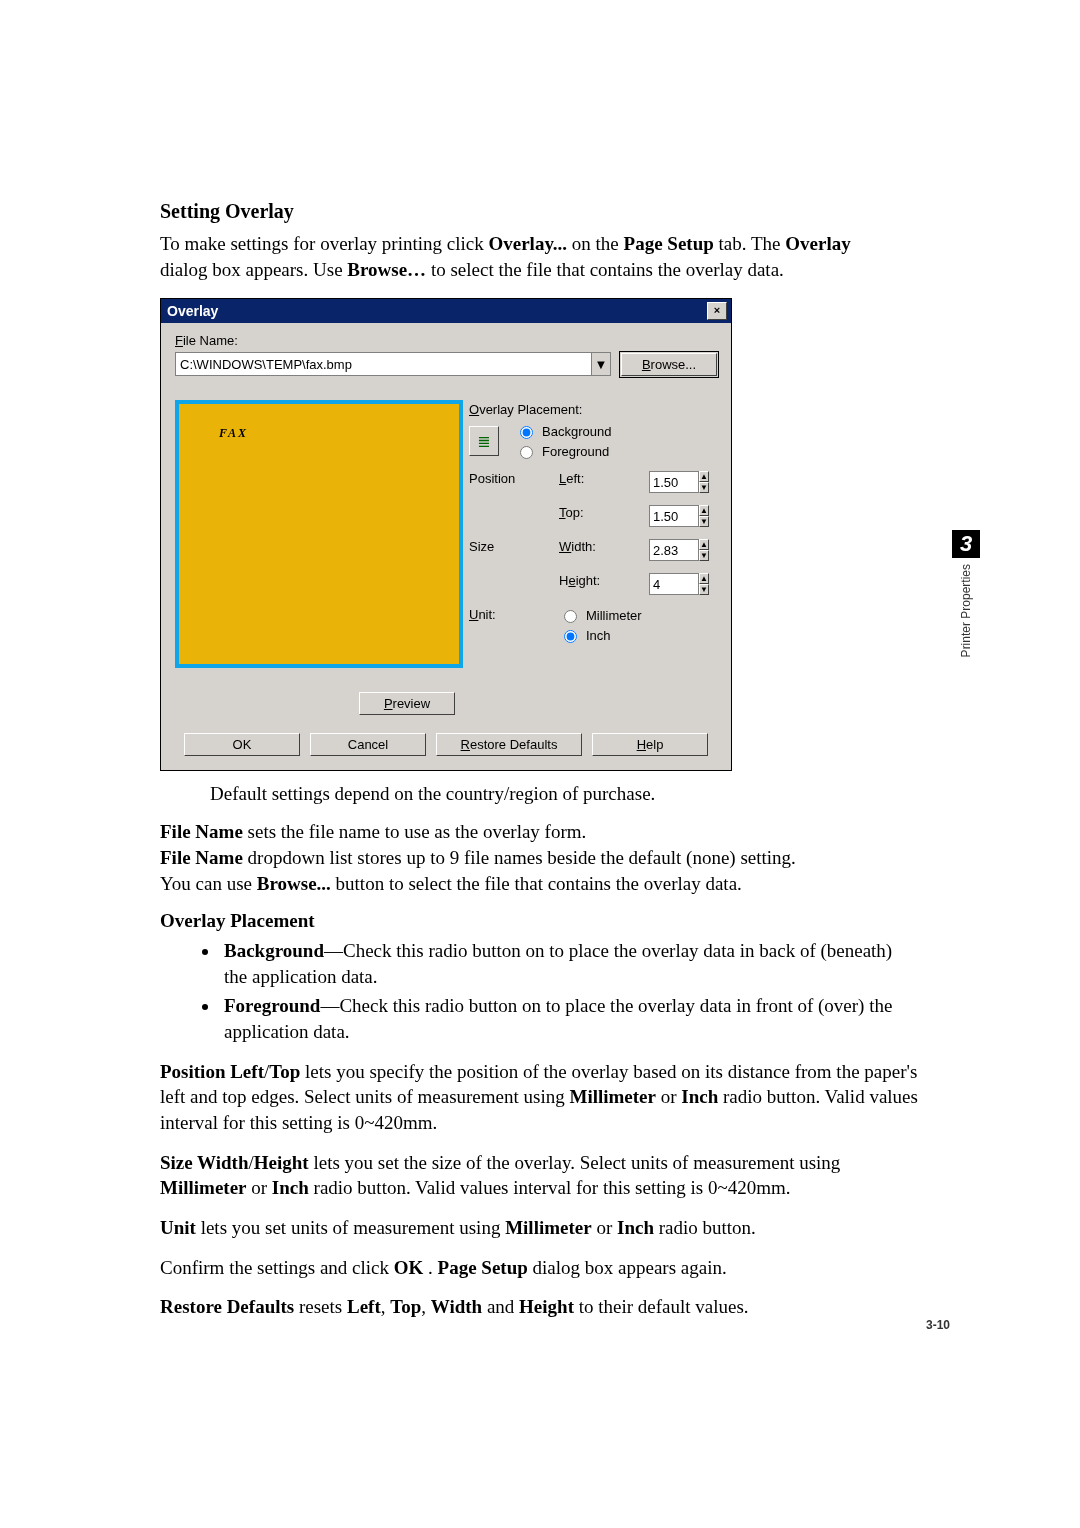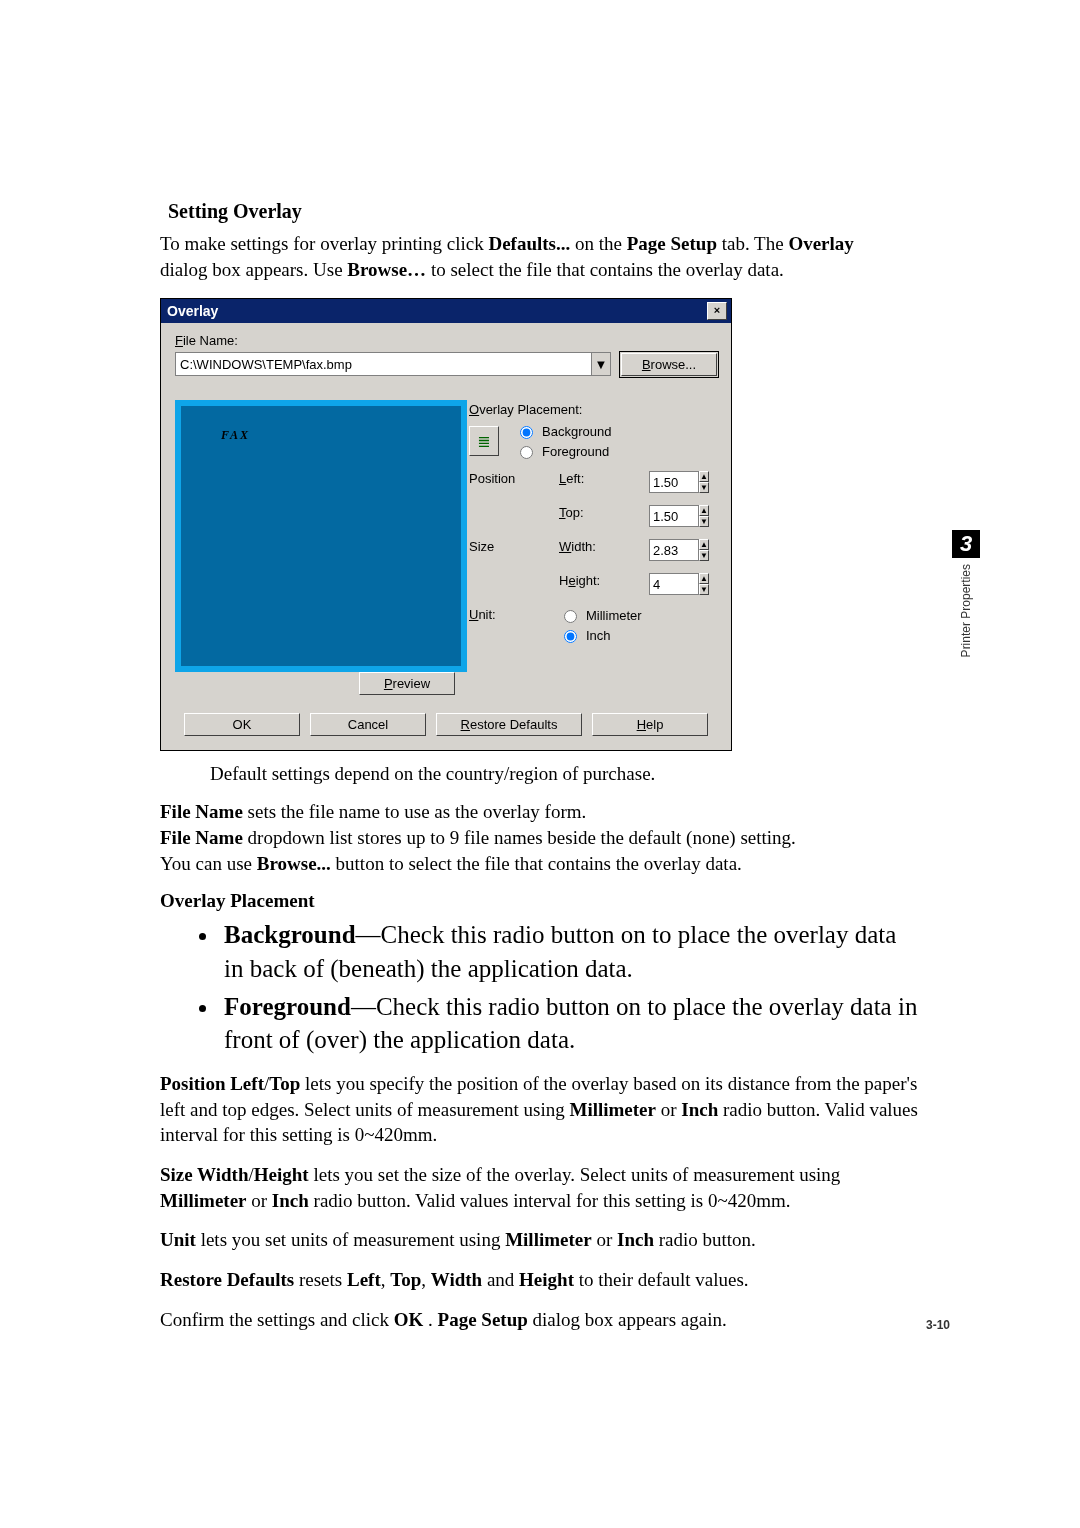--- a/index.html
+++ b/index.html
@@ -10,41 +10,41 @@
     width: 1080px;
     height: 1528px;
     position: relative;
   }
   .page-content {
     padding: 200px 160px 40px 160px;
   }
   .section-heading {
     font-weight: bold;
     font-size: 20px;
-    margin: 0 0 8px 8px;
+    margin: 0 0 8px 0;
     color: #000;
   }
   .body-text {
     font-size: 19px;
     line-height: 1.35;
     margin: 0 0 14px 0;
     color: #000;
   }
   .body-text b { font-weight: bold; }
   .subhead {
     font-weight: bold;
     font-size: 19px;
     margin: 14px 0 6px 0;
   }
   ul.bullets {
     margin: 4px 0 14px 0;
     padding-left: 60px;
   }
   ul.bullets li {
-    font-size: 25px;
+    font-size: 19px;
     line-height: 1.35;
     margin-bottom: 4px;
     padding-left: 4px;
   }
   .note-line {
     font-size: 19px;
     margin: 12px 0 14px 50px;
   }
   
   .dialog {
@@ -128,24 +128,24 @@
     display: flex;
     gap: 14px;
   }
   .preview-col {
     flex: 0 0 280px;
     display:flex;flex-direction:column;
   }
   .preview-box {
     width: 100%;
     height: 260px;
-    background: #0369a1;
-    border: 6px solid #0ea5e9;
+    background: #eab308;
+    border: 4px solid #0ea5e9;
     position: relative;
-    margin-bottom: 0;
+    margin-bottom: 24px;
   }
   .preview-fax {
     position:absolute; top:22px; left:40px;
     font-family: "Times New Roman", serif;
     font-style: italic; font-weight: bold;
     font-size: 12px; letter-spacing: 2px;
   }
   .preview-btn-row { display:flex; justify-content:flex-end; }
   .settings-col {
     flex: 1;
@@ -228,21 +228,21 @@
 </style>
 </head>
 <body>
 
 <div class="page-content">
 
   <div class="section-heading">Setting Overlay</div>
 
   <p class="body-text">
     <span>To make settings for overlay printing click </span>
-    <b>Defaults...</b>
+    <b>Overlay...</b>
     <span> on the </span>
     <b>Page Setup</b>
     <span> tab. The </span>
     <b>Overlay</b>
     <br>
     <span>dialog box appears. Use </span>
     <b>Browse…</b>
     <span> to select the file that contains the overlay data.</span>
   </p>
 
@@ -400,38 +400,38 @@
   <p class="body-text">
     <b>Unit</b>
     <span> lets you set units of measurement using </span>
     <b>Millimeter</b>
     <span> or </span>
     <b>Inch</b>
     <span> radio button.</span>
   </p>
 
   <p class="body-text">
+    <span>Confirm the settings and click </span>
+    <b>OK</b>
+    <span>. </span>
+    <b>Page Setup</b>
+    <span> dialog box appears again.</span>
+  </p>
+
+  <p class="body-text">
     <b>Restore Defaults</b>
     <span> resets </span>
     <b>Left</b><span>, </span>
     <b>Top</b><span>, </span>
     <b>Width</b>
     <span> and </span>
     <b>Height</b>
     <span> to their default values.</span>
   </p>
 
-  <p class="body-text">
-    <span>Confirm the settings and click </span>
-    <b>OK</b>
-    <span>. </span>
-    <b>Page Setup</b>
-    <span> dialog box appears again.</span>
-  </p>
-
 </div>
 
 <div class="side-tab">
   <div class="num-box">3</div>
   <div class="side-label">Printer Properties</div>
 </div>
 
 <div class="page-num">3-10</div>
 
 </body></html>

